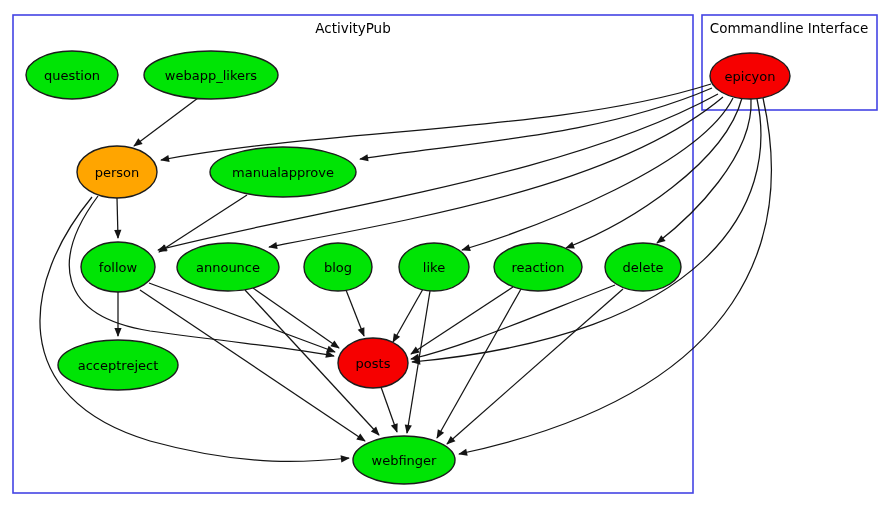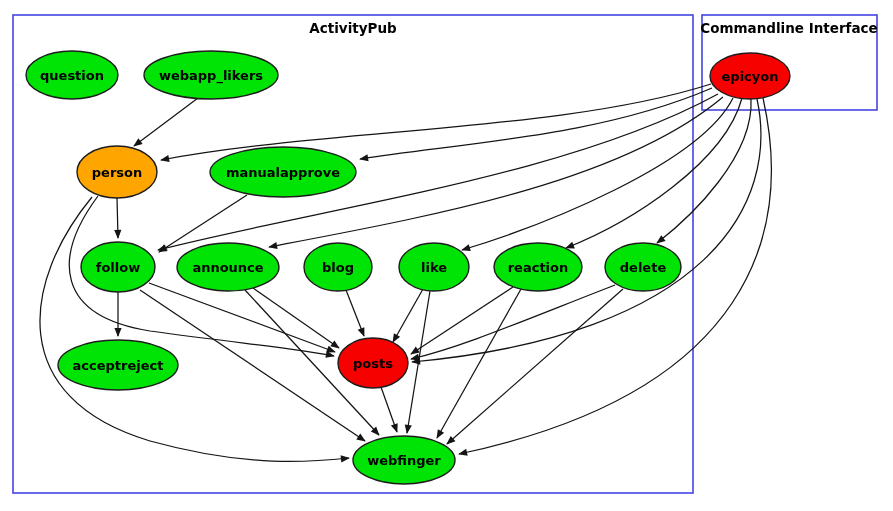--- a/index.html
+++ b/index.html
@@ -1,17 +1,17 @@
 <!DOCTYPE html>
 <html><head>
 <meta charset="utf-8">
 <style>
   html,body{margin:0;padding:0;background:#ffffff;}
   body{font-family:"DejaVu Sans","Liberation Sans",sans-serif;}
-  .stage{position:relative;width:893px;height:511px;background:#ffffff;overflow:hidden;font-weight:bold;}
+  .stage{position:relative;width:893px;height:511px;background:#ffffff;overflow:hidden;}
   svg{display:block;}
   text{font-family:"DejaVu Sans","Liberation Sans",sans-serif;fill:#000000;}
   .node-label{font-size:13px;text-anchor:middle;}
   .cluster-label{font-size:13.5px;text-anchor:middle;}
 </style>
 </head>
 <body>
 
 <div class="stage">
   <svg id="graph" width="893" height="511" viewBox="0 0 893 511">

